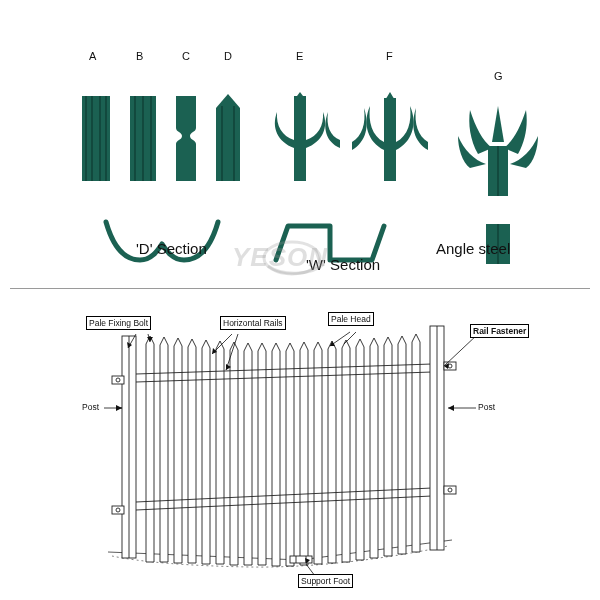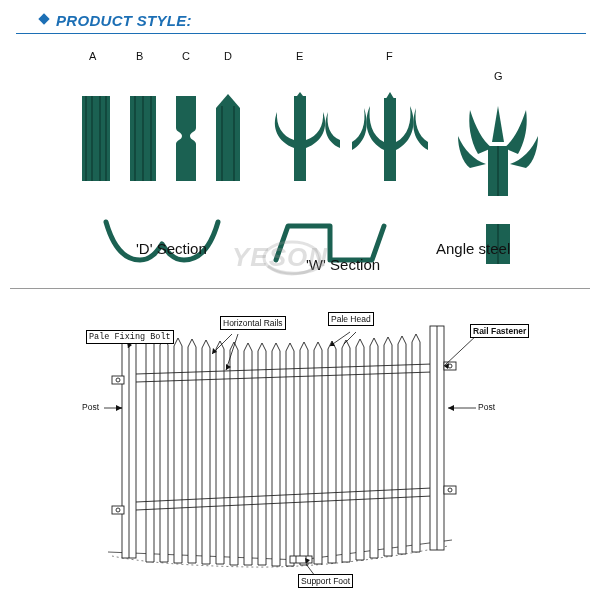--- a/index.html
+++ b/index.html
@@ -127,25 +127,20 @@
     font-style: italic;
     color: rgba(150, 150, 150, 0.30);
     letter-spacing: 1px;
   }
 </style>
 </head>
 <body>
 
 <div id="page">
 
-  <div id="header">
-    <div id="header-bullet"></div>
-    <div id="header-title">PRODUCT STYLE:</div>
-    <div id="header-rule"></div>
-  </div>
 
   <div id="top-panel">
 
     <svg width="600" height="250" viewBox="0 0 600 250">
       <g fill="#1b6152" stroke="none">
 
         <g>
           <path d="M82,60 L110,60 L110,145 L82,145 Z"></path>
           <path d="M86,60 L86,145" stroke="#0e3a31" stroke-width="1.2"></path>
           <path d="M92,60 L92,145" stroke="#0e3a31" stroke-width="1.2"></path>
@@ -328,21 +323,21 @@
           <path d="M330,56 l2,-5 l3,5 Z"></path>
           <path d="M444,76 l5,-3 l-1,6 Z"></path>
           <path d="M122,118 l-6,-3 l0,6 Z"></path>
           <path d="M448,118 l6,-3 l0,6 Z"></path>
           <path d="M306,274 l-1,-6 l5,2 Z"></path>
         </g>
       </g>
     </svg>
 
     
-    <div class="callout-label" style="left:86px;  top:40px;font-family:Liberation Mono, monospace;">Pale Fixing Bolt</div>
+    <div class="callout-label" style="left:86px;  top:26px;">Pale Fixing Bolt</div>
     <div class="callout-label" style="left:220px; top:26px;">Horizontal Rails</div>
     <div class="callout-label" style="left:328px; top:22px;">Pale Head</div>
     <div class="callout-label" style="left:470px; top:34px;font-weight:bold;">Rail Fastener</div>
     <div class="callout-label plain" style="left:82px;  top:112px;">Post</div>
     <div class="callout-label plain" style="left:478px; top:112px;">Post</div>
     <div class="callout-label" style="left:298px; top:284px;text-align:center;">Support Foot</div>
 
   </div>
 
 </div>

